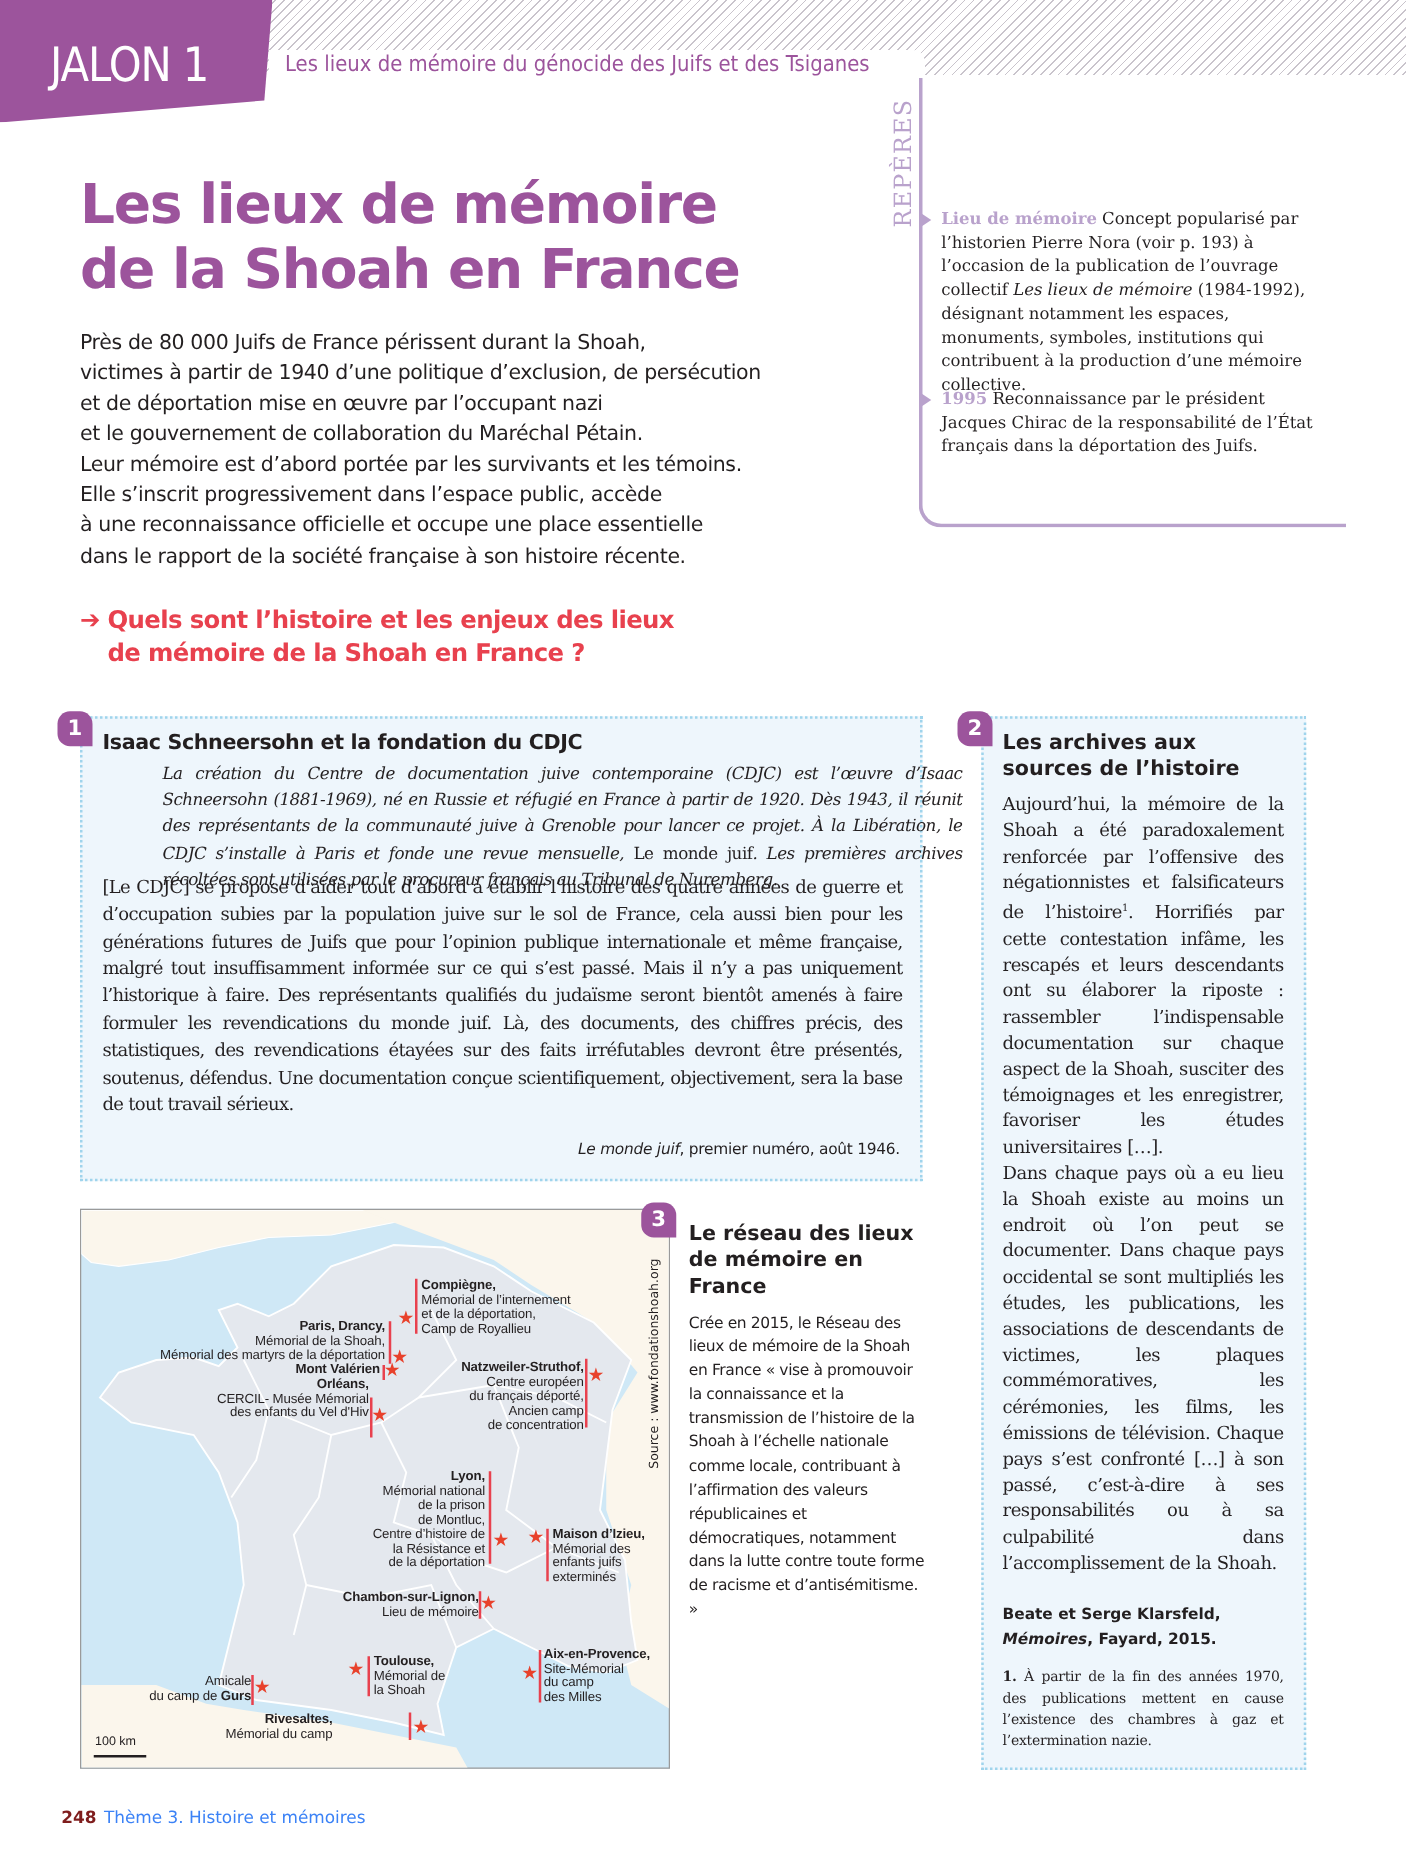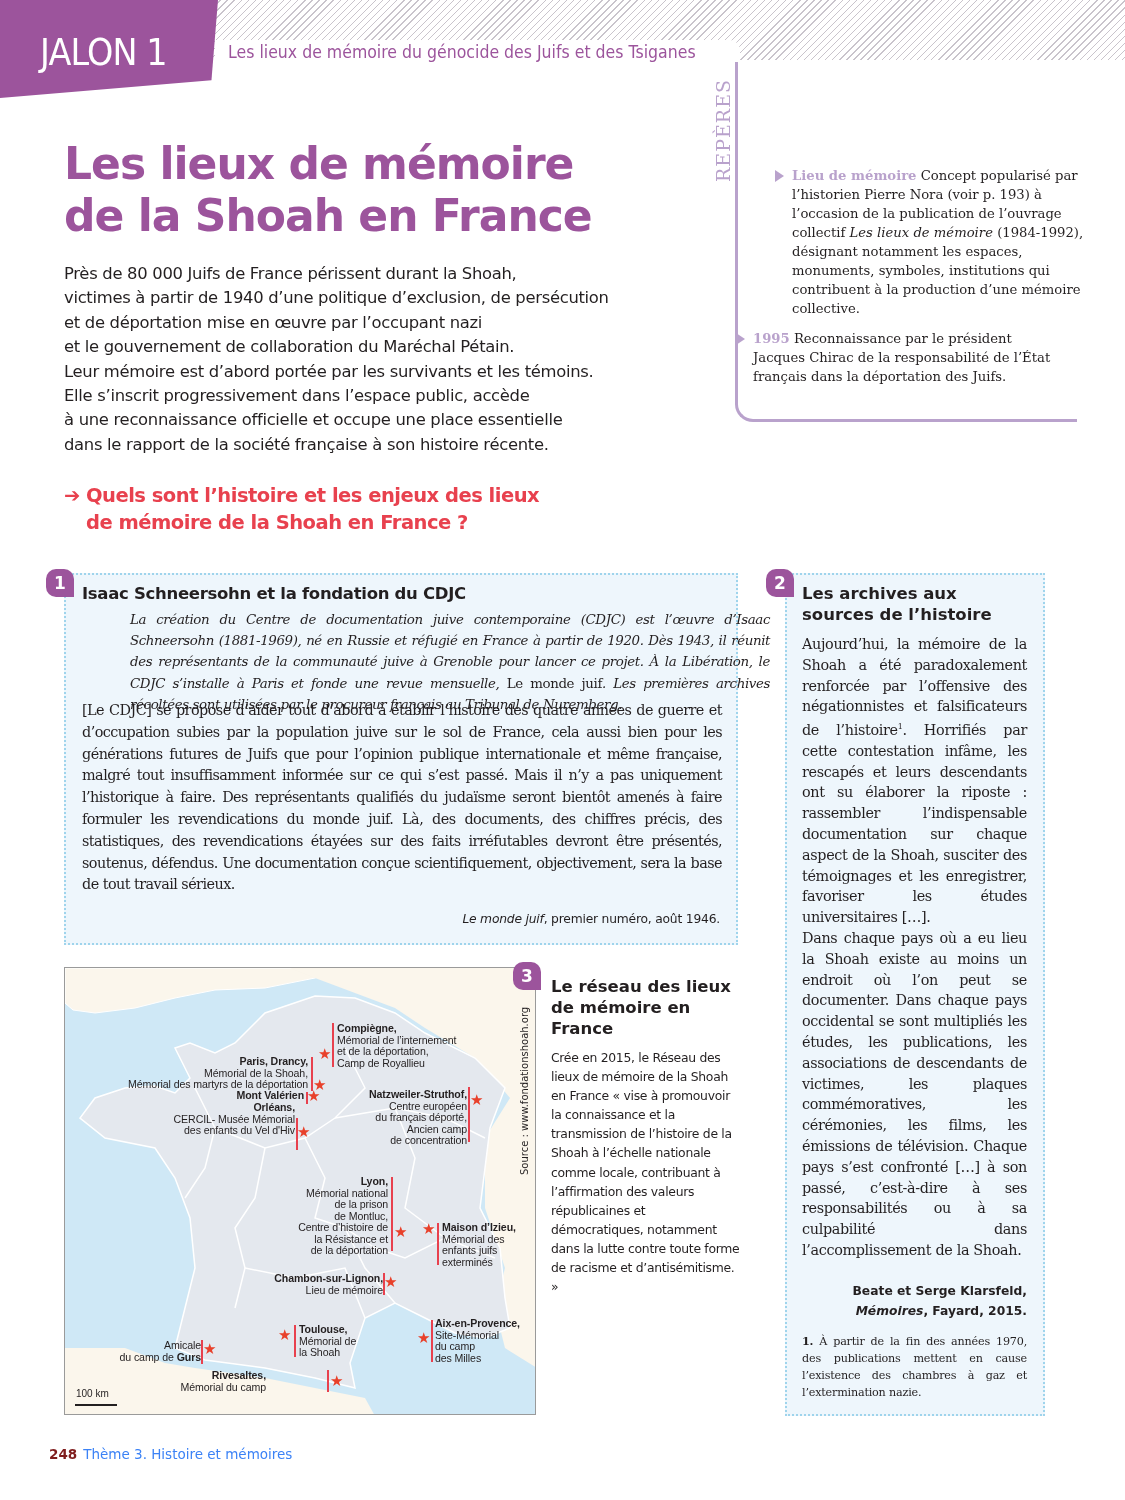--- a/index.html
+++ b/index.html
@@ -101,21 +101,21 @@
   }
 
   
   .doc2 { left: 785px; top: 573px; width: 260px; height: 843px; }
   .doc2-title { left: 802px; top: 583px; font-size: 16.5px; line-height: 21px; width: 230px; }
   .doc2-text {
     position: absolute; left: 802px; top: 634px; width: 225px;
     font-size: 14.4px; line-height: 20.8px; text-align: justify; letter-spacing: -0.35px;
   }
   .doc2-source {
-    position: absolute; left: 802px; top: 1281px; width: 225px; text-align: right;
+    position: absolute; left: 802px; top: 1281px; width: 225px; text-align: left;
     font-family: "DejaVu Sans", sans-serif; font-size: 12.3px; line-height: 20px; font-weight: bold;
   }
   .doc2-note {
     position: absolute; left: 802px; top: 1333px; width: 225px; text-align: justify;
     font-size: 11.2px; line-height: 17px; letter-spacing: -0.2px;
   }
 
   
   .map-frame {
     position: absolute; left: 64px; top: 967px; width: 472px; height: 448px;
@@ -157,25 +157,25 @@
 
 <div class="hatch"></div>
 <div class="hatch-mask"></div>
 <div class="jalon-tab"></div>
 <div class="jalon-label">JALON 1</div>
 <div class="header-subtitle">Les lieux de mémoire du génocide des Juifs et des Tsiganes</div>
 
 <div class="reperes-box"></div>
 <div class="reperes-title">REPÈRES</div>
 
-<div class="reperes-entry" style="top:166px;margin-left:39px;">
+<div class="reperes-entry" style="top:166px;">
   <span class="arrow"></span>
   <span class="term">Lieu de mémoire</span><span> Concept popularisé par l’historien Pierre Nora (voir p. 193) à l’occasion de la publication de l’ouvrage collectif </span><i>Les lieux de mémoire</i><span> (1984-1992), désignant notamment les espaces, monuments, symboles, institutions qui contribuent à la production d’une mémoire collective.</span>
 </div>
-<div class="reperes-entry" style="top:329px;">
+<div class="reperes-entry" style="top:310px;">
   <span class="arrow"></span>
   <span class="term">1995</span><span> Reconnaissance par le président Jacques Chirac de la responsabilité de l’État français dans la déportation des Juifs.</span>
 </div>
 
 <h1 class="main-title">
   <span>Les lieux de mémoire</span><br>
   <span>de la Shoah en France</span>
 </h1>
 
 <div class="intro">

